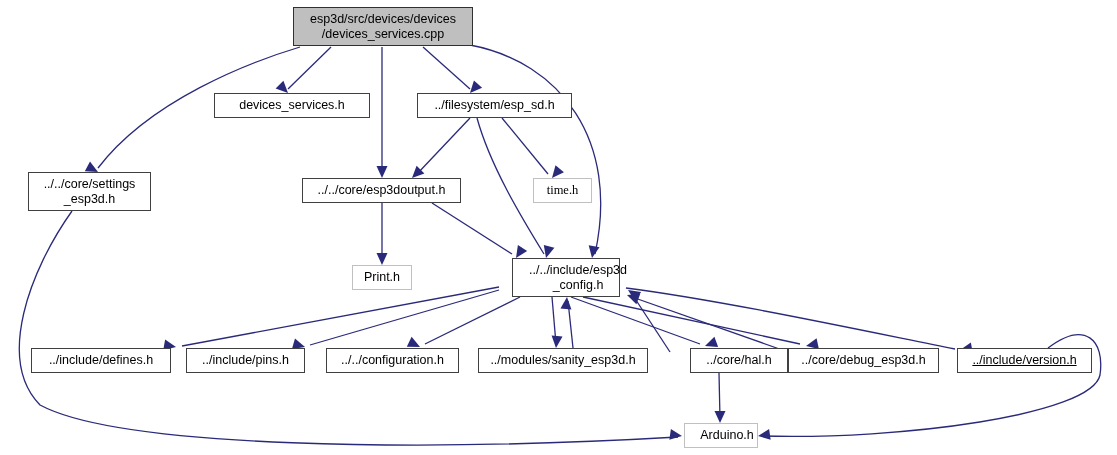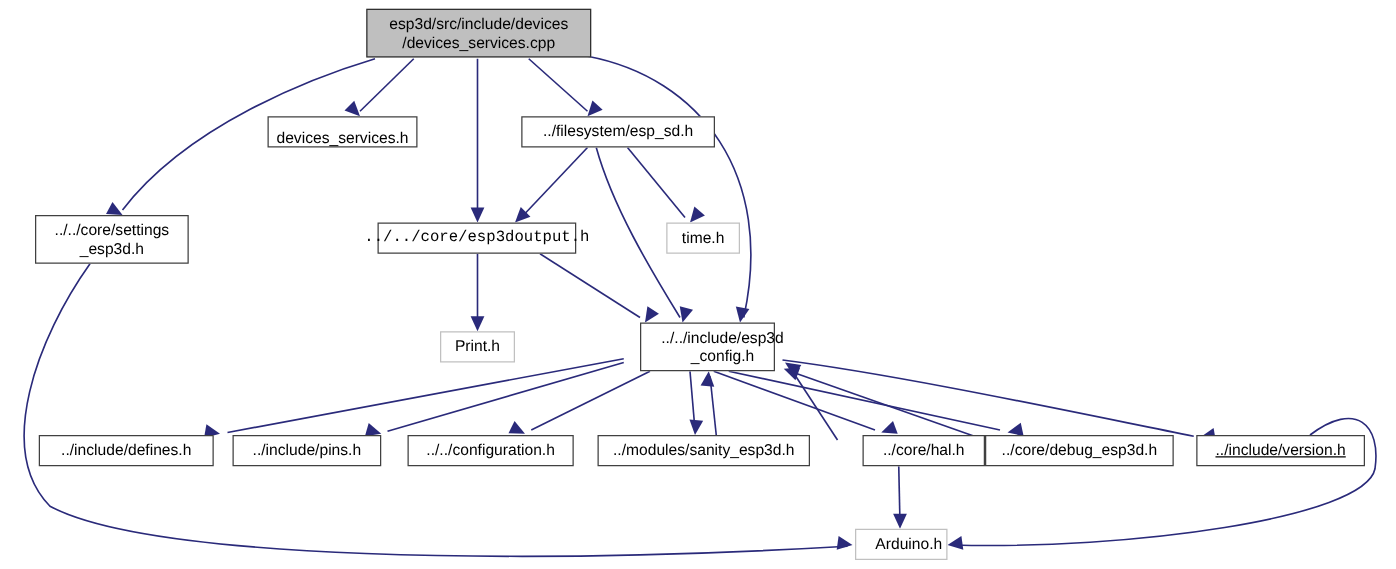--- a/index.html
+++ b/index.html
@@ -103,28 +103,28 @@
       <path d="M788,352 L632,297" fill="none" stroke="#2a2a7a" stroke-width="1.3"></path>
       <polygon points="0,0 -5.5,-12 5.5,-12" fill="#2a2a7a" transform="translate(627,295) rotate(110)"></polygon>
       <path d="M626,288 C720,300 860,330 955,349" fill="none" stroke="#2a2a7a" stroke-width="1.3"></path>
       <polygon points="0,0 -5.5,-12 5.5,-12" fill="#2a2a7a" transform="translate(960,350) rotate(80)"></polygon>
       <path d="M1048,348 C1085,320 1105,340 1100,375 C1092,415 900,440 762,436" fill="none" stroke="#2a2a7a" stroke-width="1.3"></path>
       <polygon points="0,0 -5.5,-12 5.5,-12" fill="#2a2a7a" transform="translate(758,436) rotate(82)"></polygon>
       <path d="M719,373 L720,419" fill="none" stroke="#2a2a7a" stroke-width="1.3"></path>
       <polygon points="0,0 -5.5,-12 5.5,-12" fill="#2a2a7a" transform="translate(720,423) rotate(0)"></polygon>
     </svg>
   <div id="node-layer">
-      <div class="node root" style="left: 293px; top: 7px; width: 180px; height: 39px;"><span class="label">esp3d/src/include/devices
+      <div class="node root" style="left: 293px; top: 7px; width: 180px; height: 39px;"><span class="label">esp3d/src/devices/devices
 /devices_services.cpp</span></div>
-      <div class="node" style="left: 214px; top: 93px; width: 120px; height: 25px; align-items: flex-end;"><span class="label">devices_services.h</span></div>
+      <div class="node" style="left: 214px; top: 93px; width: 156px; height: 25px;"><span class="label">devices_services.h</span></div>
       <div class="node" style="left: 417px; top: 93px; width: 155px; height: 25px;"><span class="label">../filesystem/esp_sd.h</span></div>
       <div class="node" style="left: 28px; top: 172px; width: 123px; height: 39px;"><span class="label">../../core/settings
 _esp3d.h</span></div>
-      <div class="node" style="left: 302px; top: 178px; width: 159px; height: 25px; font-family: Liberation Mono, monospace;"><span class="label">../../core/esp3doutput.h</span></div>
-      <div class="node external" style="left: 533px; top: 178px; width: 59px; height: 25px;"><span class="label">time.h</span></div>
+      <div class="node" style="left: 302px; top: 178px; width: 159px; height: 25px;"><span class="label">../../core/esp3doutput.h</span></div>
+      <div class="node external" style="left: 533px; top: 178px; width: 59px; height: 25px; font-family: Liberation Serif, serif;"><span class="label">time.h</span></div>
       <div class="node external" style="left: 352px; top: 265px; width: 60px; height: 25px; text-align: center;"><span class="label">Print.h</span></div>
       <div class="node" style="left: 512px; top: 258px; width: 108px; height: 39px; padding-left: 24px;"><span class="label">../../include/esp3d
 _config.h</span></div>
       <div class="node" style="left: 31px; top: 348px; width: 140px; height: 25px;"><span class="label">../include/defines.h</span></div>
       <div class="node" style="left: 186px; top: 348px; width: 119px; height: 25px;"><span class="label">../include/pins.h</span></div>
       <div class="node" style="left: 326px; top: 348px; width: 133px; height: 25px;"><span class="label">../../configuration.h</span></div>
       <div class="node" style="left: 478px; top: 348px; width: 170px; height: 25px;"><span class="label">../modules/sanity_esp3d.h</span></div>
       <div class="node" style="left: 670px; top: 348px; width: 98px; height: 25px; margin-left: 20px;"><span class="label">../core/hal.h</span></div>
       <div class="node" style="left: 788px; top: 348px; width: 151px; height: 25px;"><span class="label">../core/debug_esp3d.h</span></div>
       <div class="node" style="left: 957px; top: 348px; width: 135px; height: 25px; text-decoration: underline;"><span class="label">../include/version.h</span></div>

